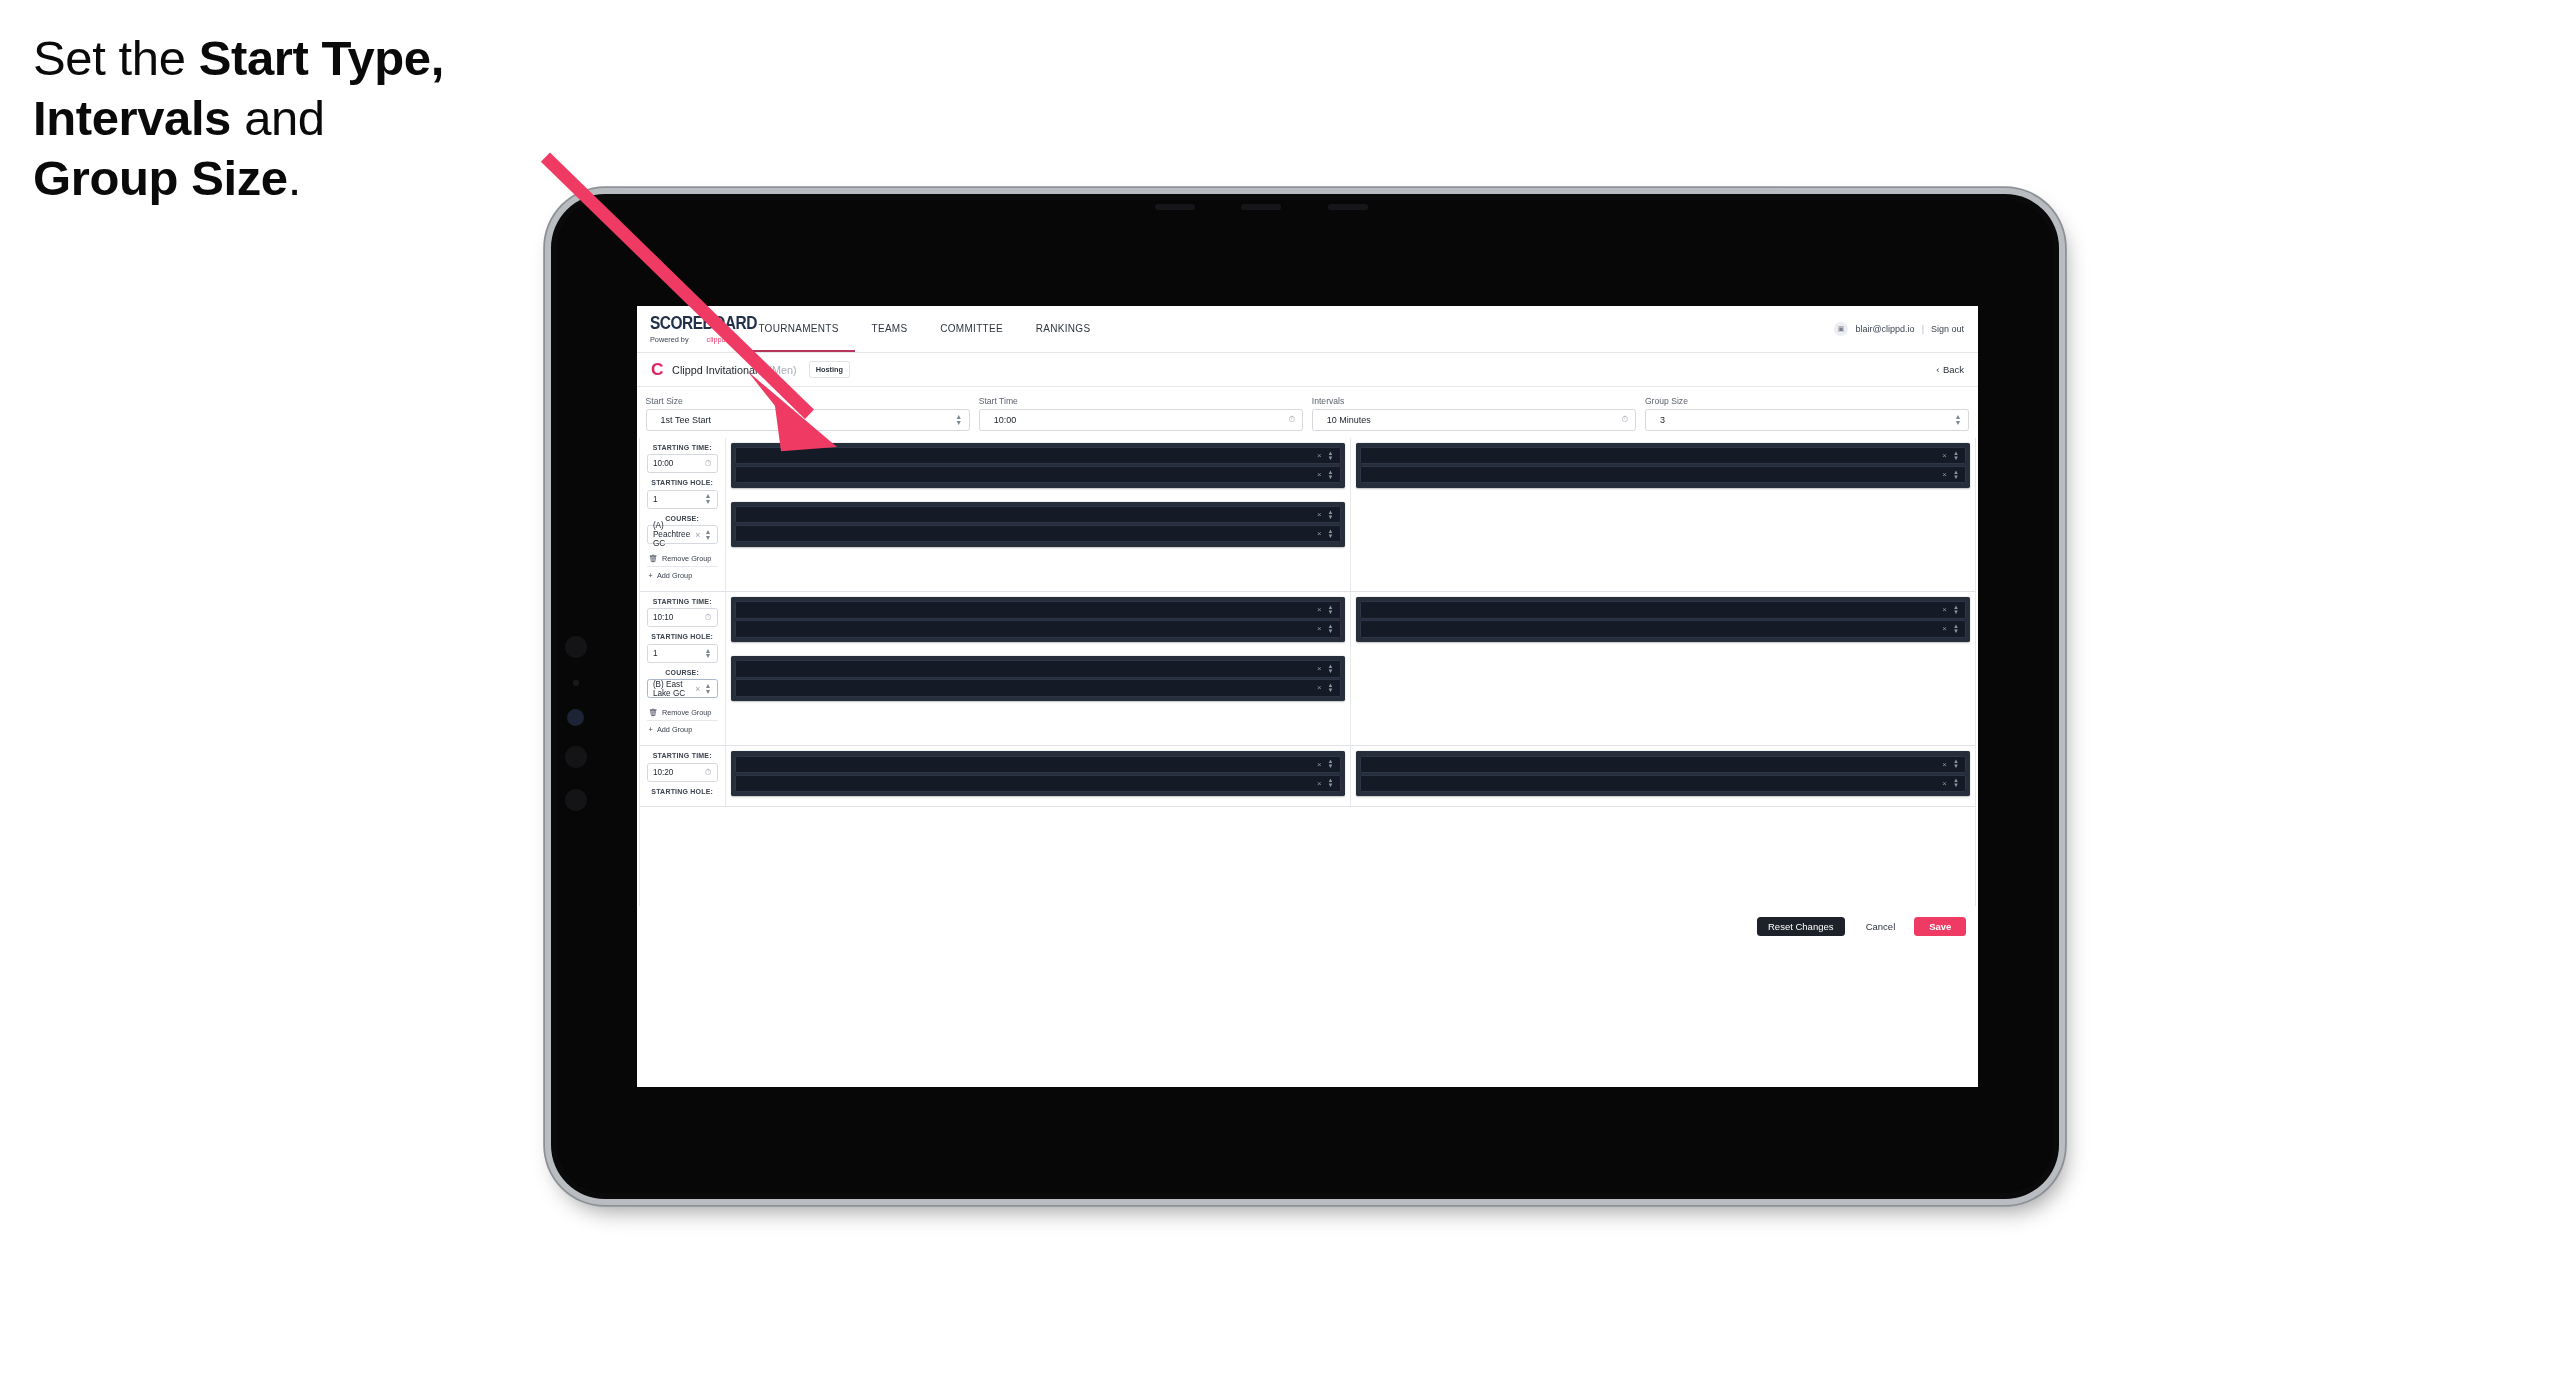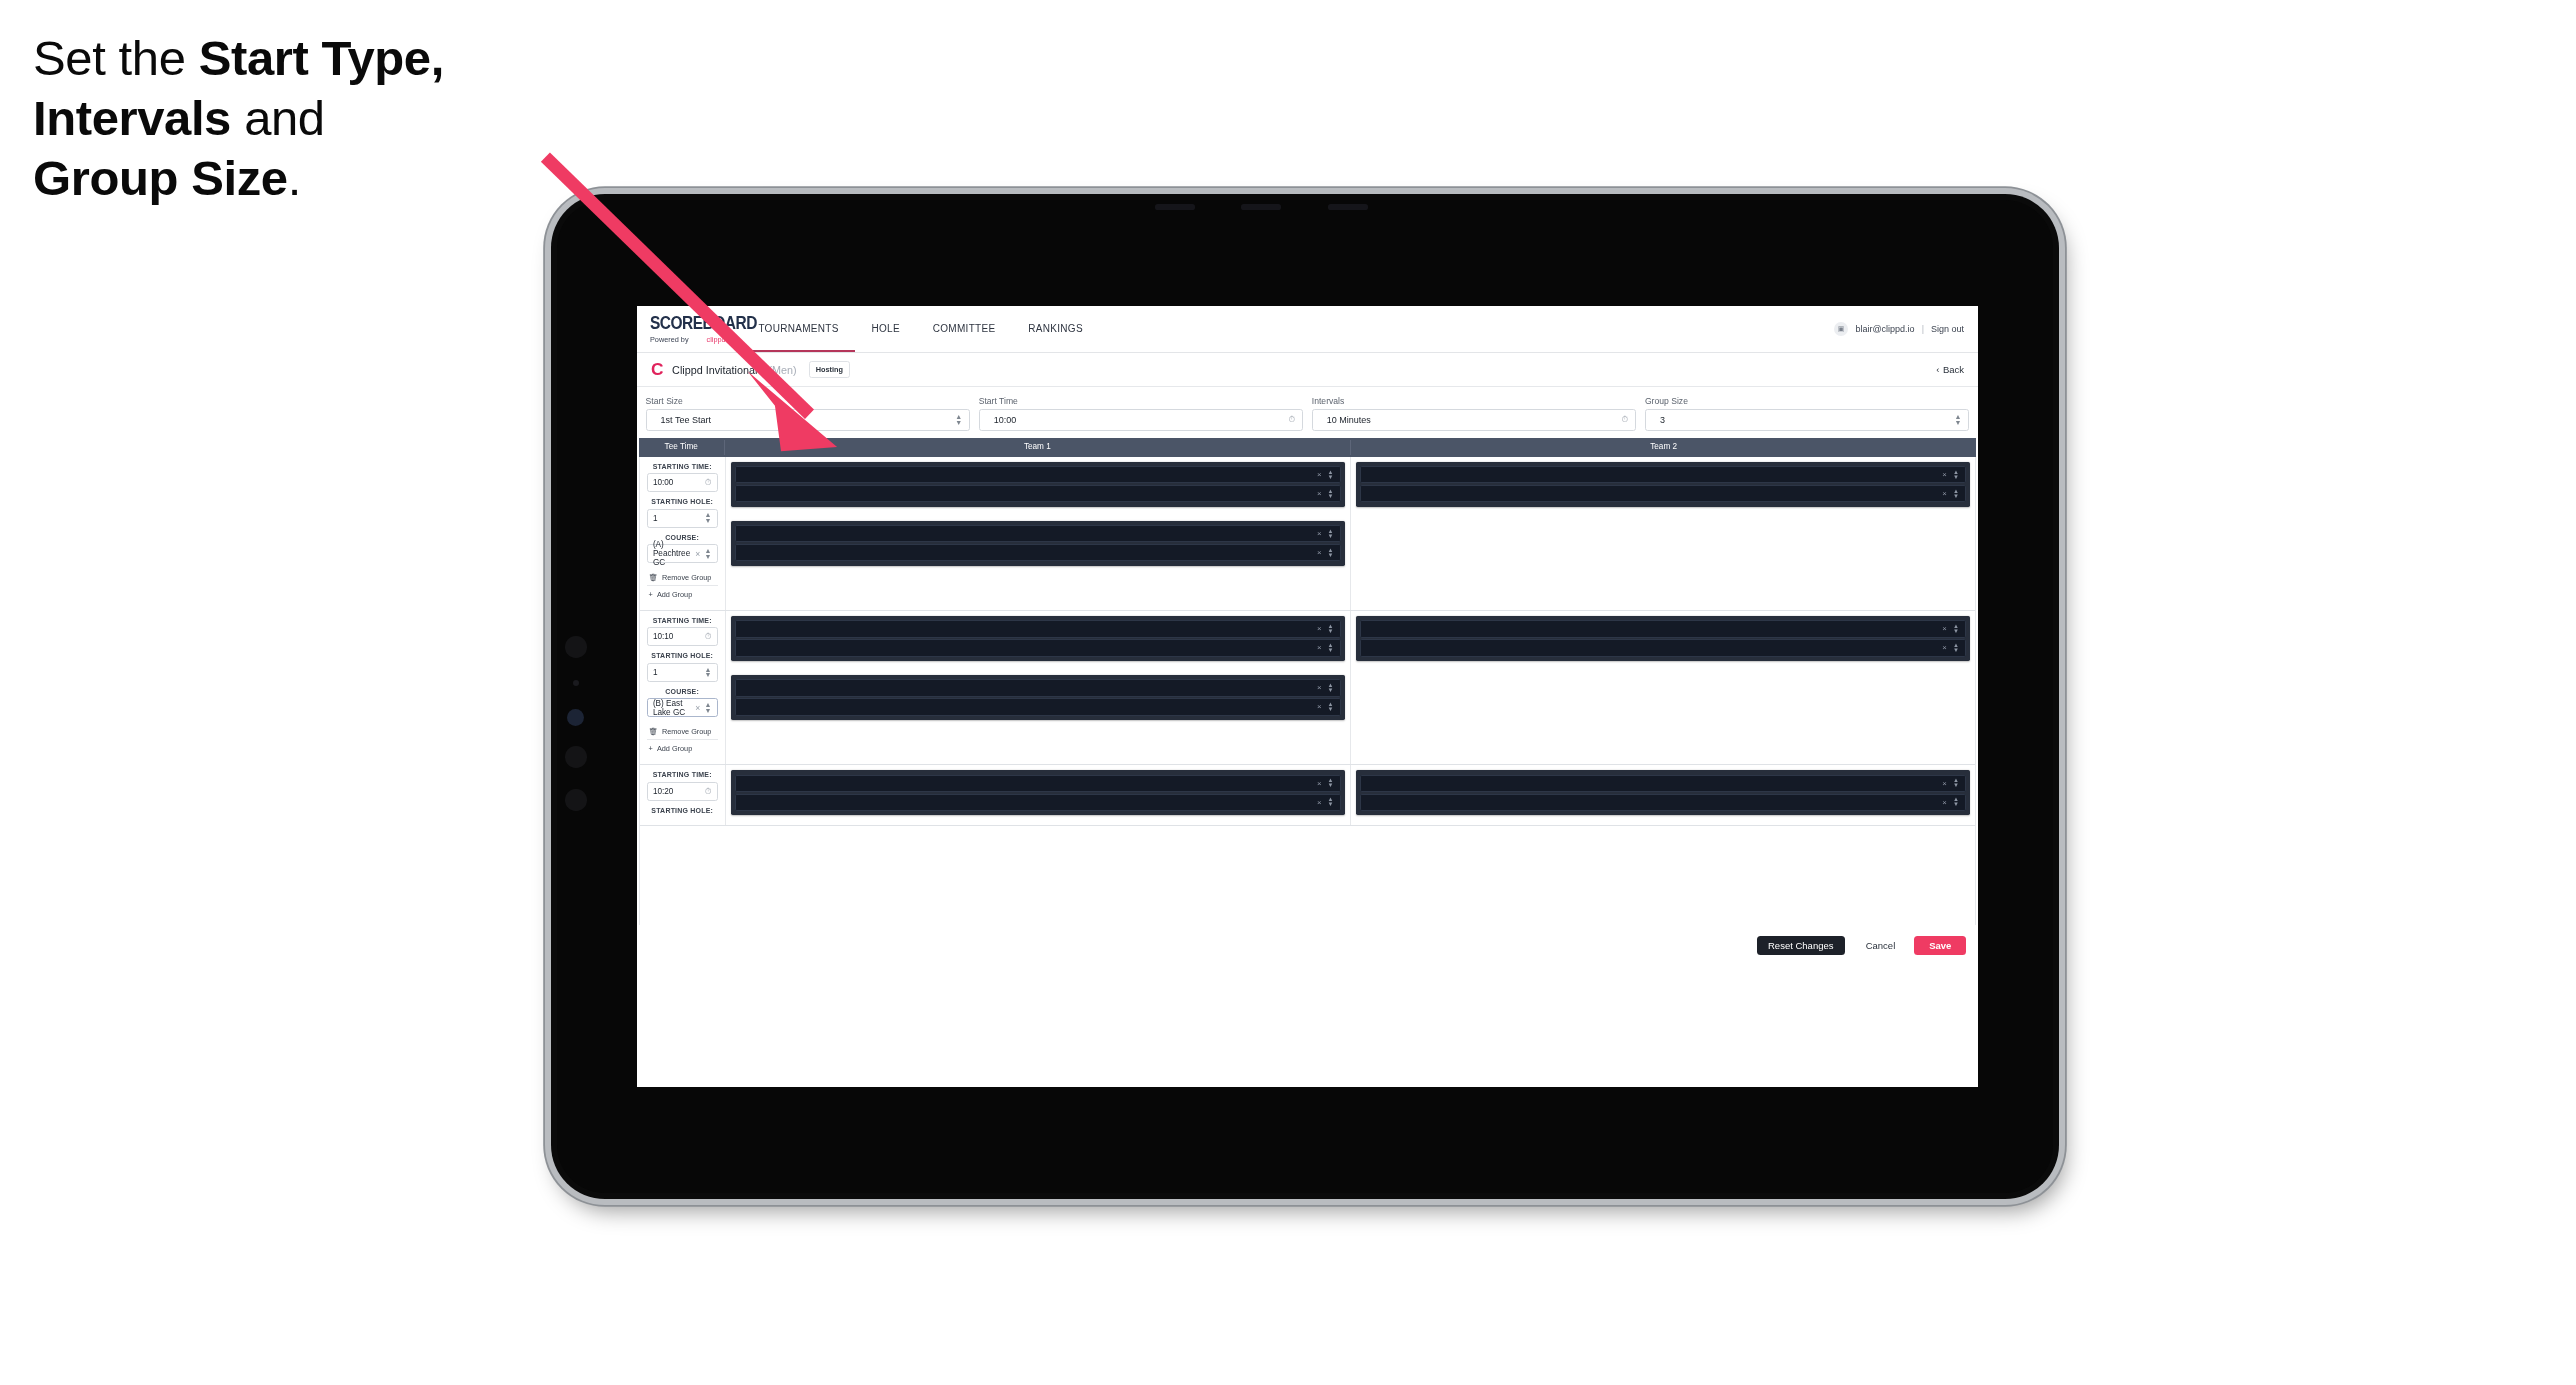--- a/index.html
+++ b/index.html
@@ -311,21 +311,21 @@
 
 <div class="screen">
 
   <div class="navbar">
     <div class="brand">
       <div class="brand-word">SCOREBOARD</div>
       <div class="brand-sub"><span>Powered by </span><span class="pink">clippd</span></div>
     </div>
     <div class="nav-tabs">
       <div class="nav-tab active">TOURNAMENTS</div>
-      <div class="nav-tab">HOLE</div>
+      <div class="nav-tab">TEAMS</div>
       <div class="nav-tab">COMMITTEE</div>
       <div class="nav-tab">RANKINGS</div>
     </div>
     <div class="nav-right">
       <div class="avatar">▣</div>
       <span>blair@clippd.io</span>
       <span class="sep">|</span>
       <span class="signout">Sign out</span>
     </div>
   </div>
@@ -371,25 +371,20 @@
       <div class="ctrl-box">
         <span class="val">3</span>
         <span class="spin">
             <span>▲</span>
             <span>▼</span>
           </span>
       </div>
     </div>
   </div>
 
-  <div class="thead">
-    <div class="th tee">Tee Time</div>
-    <div class="th team">Team 1</div>
-    <div class="th team">Team 2</div>
-  </div>
 
   <div class="tbody" id="tbody">
       <div class="trow">
         <div class="tcell-tee">
           <div class="mini-label">STARTING TIME:</div>
           <div class="mini-box">
             <span class="val">10:00</span>
             <span class="ic">⏱</span>
           </div>
           <div class="mini-label">STARTING HOLE:</div>

